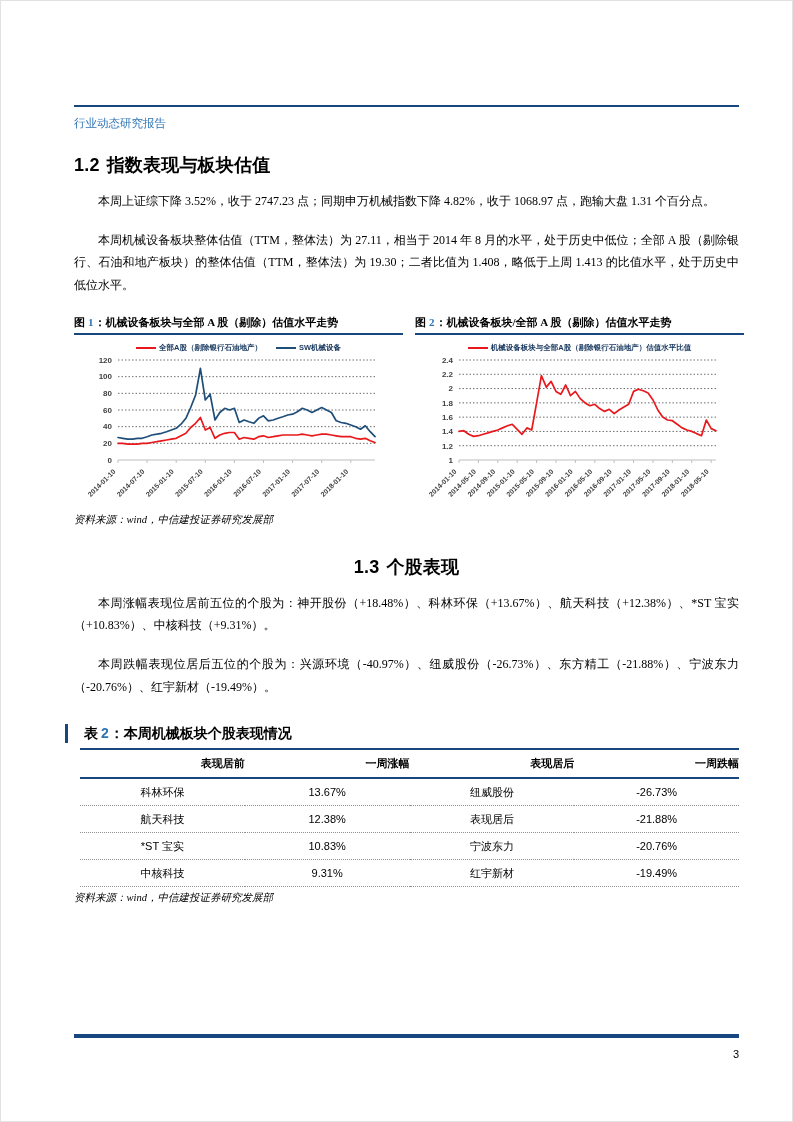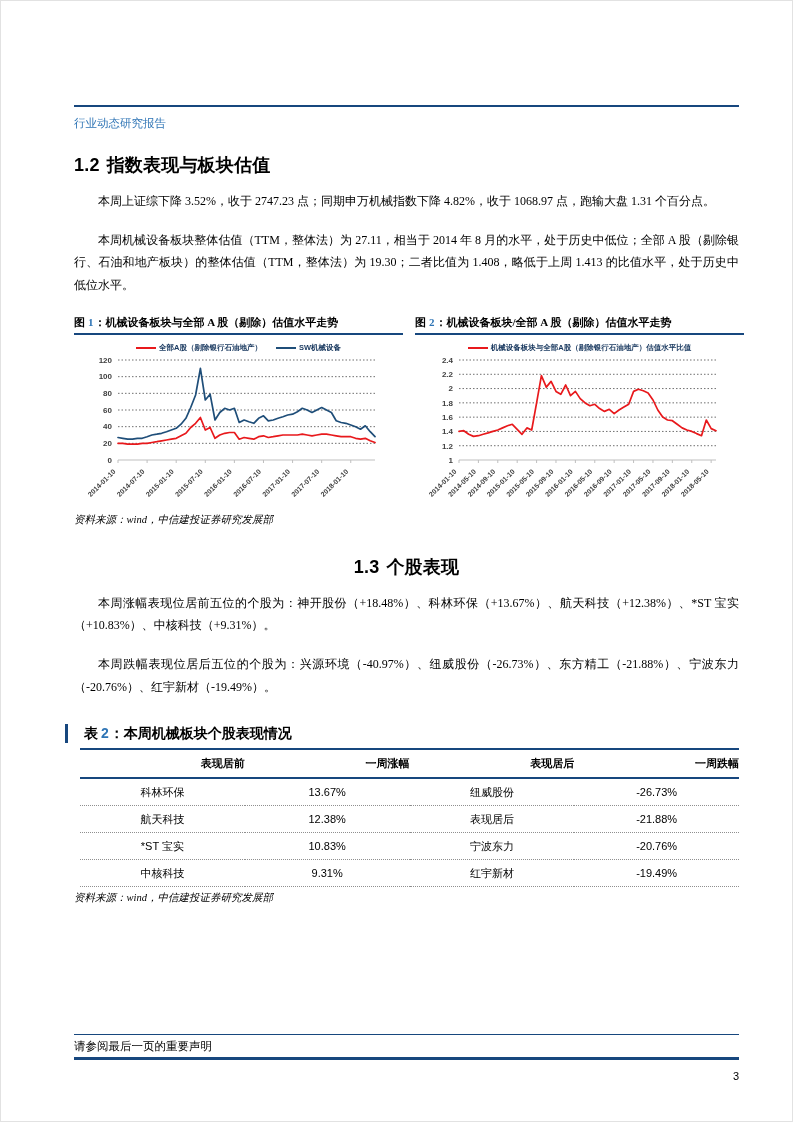--- a/index.html
+++ b/index.html
@@ -216,17 +216,16 @@
           <td>-19.49%</td>
         </tr>
       </tbody>
     </table>
 
     <div class="source">资料来源：wind，中信建投证券研究发展部</div>
   </div>
 
   <div class="footer">
     <div class="f-thin"></div>
-    <div class="f-text">请参阅最后一页的重要声明</div>
     <div class="f-thick"></div>
     <div class="f-page">3</div>
   </div>
 </div>
 
 </body></html>

